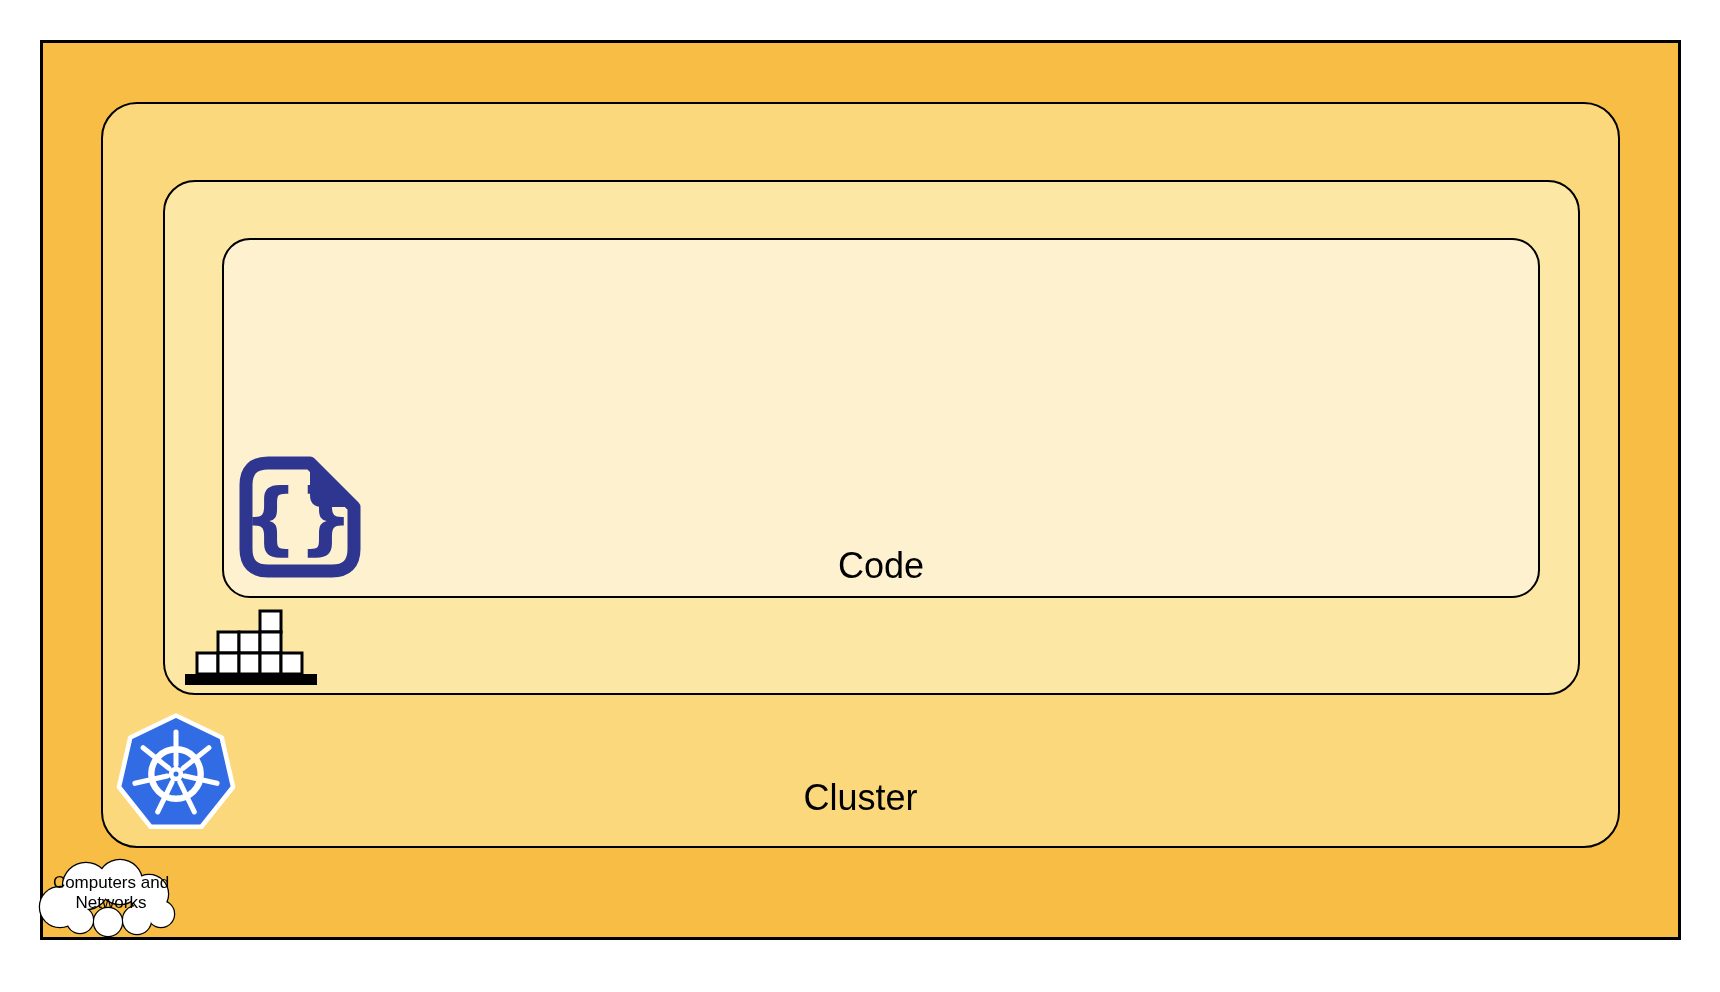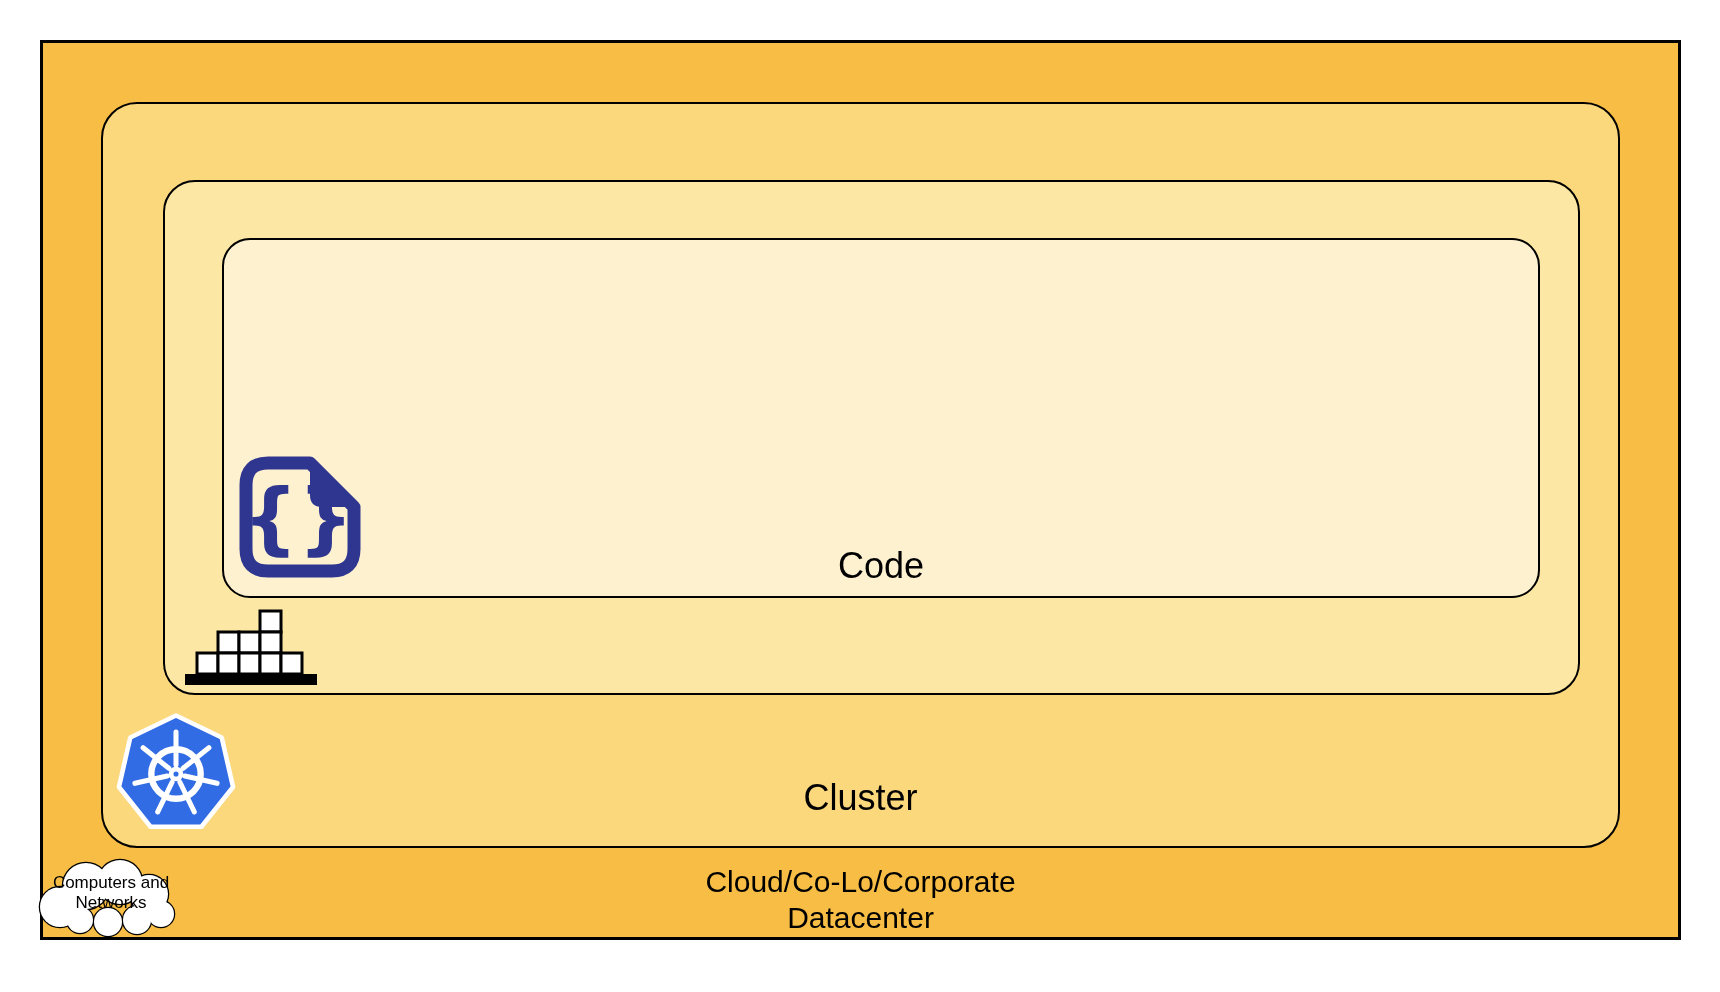--- a/index.html
+++ b/index.html
@@ -76,24 +76,20 @@
         <line x1="-9.7" y1="2.2" x2="-44.9" y2="10.2"></line>
         <line x1="-7.8" y1="-6.2" x2="-36" y2="-28.7"></line>
       </g>
       <circle cx="0" cy="0" r="27" fill="none" stroke="#FFFFFF" stroke-width="7"></circle>
       <circle cx="0" cy="0" r="8" fill="#FFFFFF"></circle>
       <circle cx="0" cy="0" r="2.8" fill="#326CE5"></circle>
     </svg>
     <div class="layer-label cluster-label">Cluster</div>
   </div>
 
-  <div class="dc-label">
-    <div>Cloud/Co-Lo/Corporate</div>
-    <div>Datacenter</div>
-  </div>
 
   <div id="cloud-callout">
     <svg width="150" height="86" viewBox="0 0 150 86" xmlns="http://www.w3.org/2000/svg">
       <g fill="#FFFFFF" stroke="#000000" stroke-width="2.5">
         <circle cx="24" cy="55" r="20"></circle>
         <circle cx="50" cy="34" r="23"></circle>
         <circle cx="84" cy="30" r="22"></circle>
         <circle cx="113" cy="42" r="19"></circle>
         <circle cx="125" cy="62" r="13"></circle>
         <circle cx="101" cy="68" r="14"></circle>

